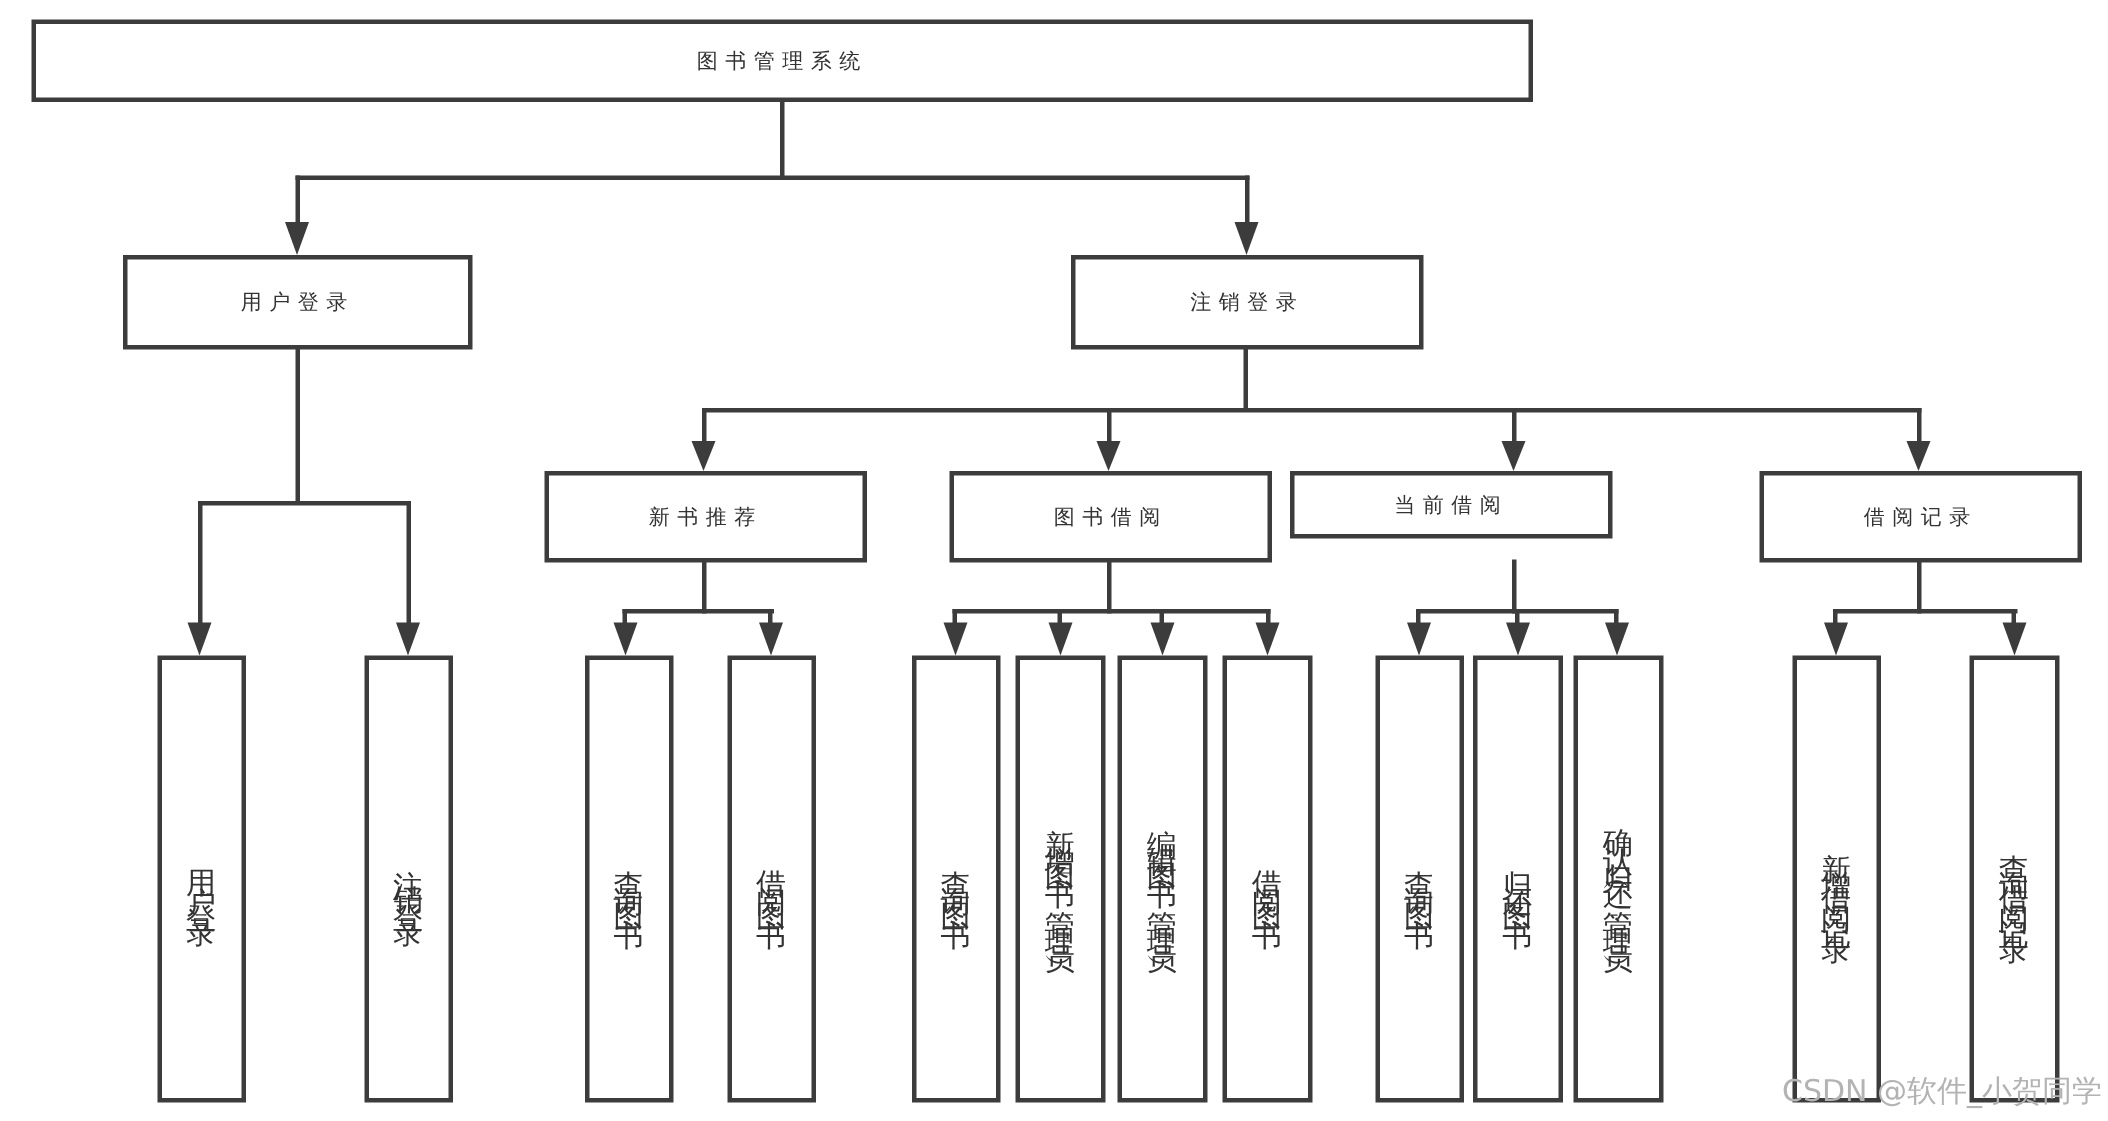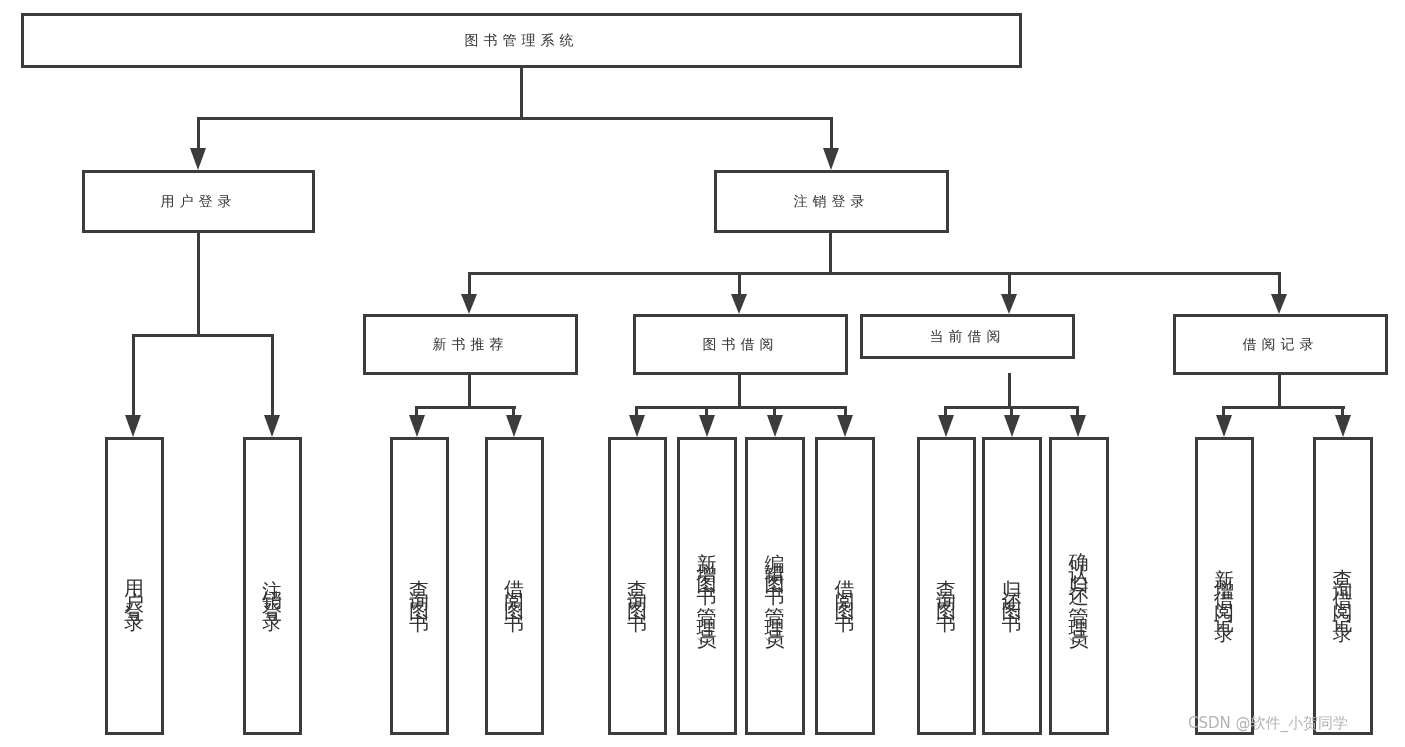--- a/index.html
+++ b/index.html
@@ -44,21 +44,21 @@
   .ar{
     position:absolute;width:0;height:0;
     border-left:8px solid transparent;
     border-right:8px solid transparent;
     border-top:22px solid var(--line);
   }
   .ar.sm{border-top-width:20px;}
   .watermark{
     position:absolute;
     left:1188px;top:714px;
-    font-size:15px;
+    font-size:20px;
     color:var(--wm);
     white-space:nowrap;
     z-index:10;
   }
 </style>
 </head>
 <body>
 
 <div class="canvas">
 

